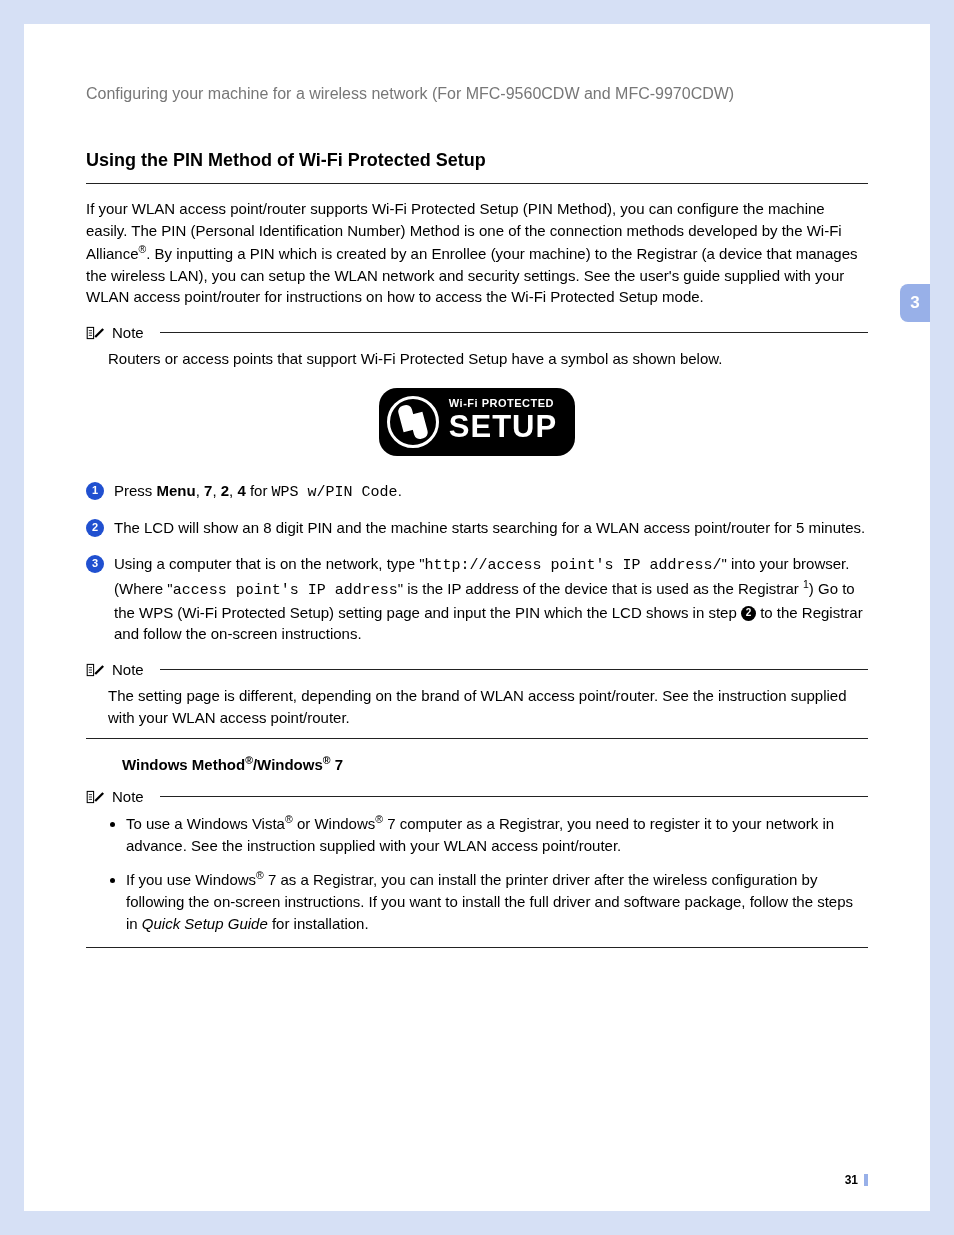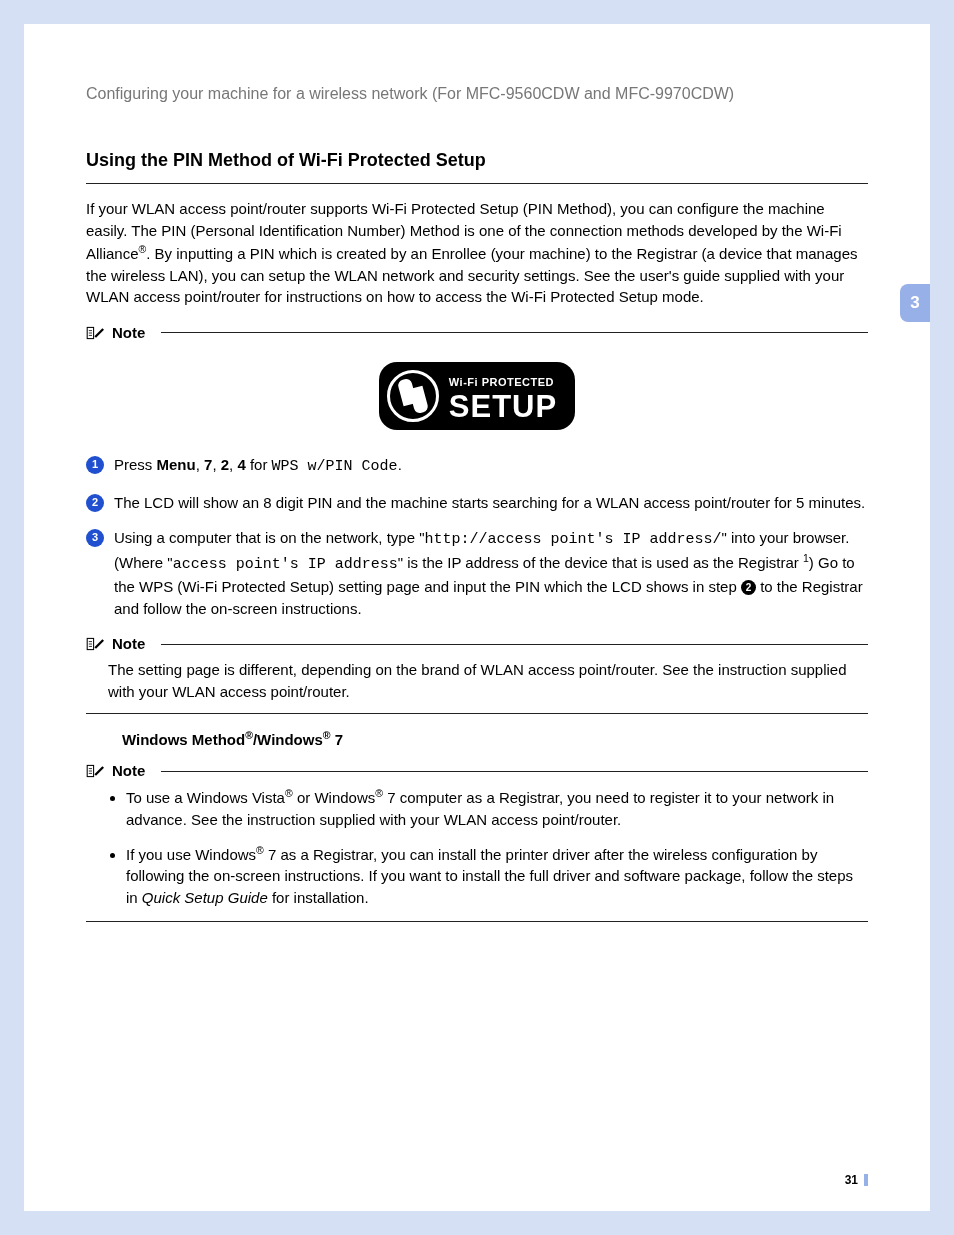--- a/index.html
+++ b/index.html
@@ -39,40 +39,40 @@
   }
   p.body { margin-bottom: 14px; }
   sup { font-size: 0.7em; vertical-align: super; }
   .note-head {
     display: flex;
     align-items: center;
     gap: 6px;
     margin-top: 8px;
     margin-bottom: 4px;
   }
-  .note-head .note-label { font-weight: bold; text-align: center; }
+  .note-head .note-label { font-weight: normal; text-align: center; }
   .note-head .note-line {
     flex: 1;
     border-top: 1px solid #222;
     height: 0;
     margin-left: 10px;
   }
   .note-body {
     margin-left: 22px;
     margin-bottom: 8px;
   }
   hr.sep {
     border: none;
     border-top: 1px solid #222;
     margin: 10px 0 14px 0;
   }
   .logo-wrap { text-align: center; margin: 18px 0 24px 0; }
   .wps-logo {
     display: inline-flex;
-    align-items: flex-end;
+    align-items: flex-start;
     background: #000;
     color: #fff;
     border-radius: 18px;
     padding: 8px 18px 8px 8px;
     gap: 10px;
   }
   .wps-logo .arrows {
     width: 52px; height: 52px;
     border-radius: 50%;
     background: #000;
@@ -190,20 +190,21 @@
           <rect x="1" y="3" width="8" height="14" fill="none" stroke="#000" stroke-width="1.3"></rect>
           <line x1="3" y1="7" x2="7" y2="7" stroke="#000"></line>
           <line x1="3" y1="10" x2="7" y2="10" stroke="#000"></line>
           <line x1="3" y1="13" x2="7" y2="13" stroke="#000"></line>
           <path d="M10 14 L20 4 L22 6 L12 16 Z" fill="#000"></path>
         </svg>
     </span>
     <span class="note-label">Note</span>
     <span class="note-line"></span>
   </div>
+  <p class="note-body">Routers or access points that support Wi-Fi Protected Setup have a symbol as shown below.</p>
 
   <div class="logo-wrap">
     <div class="wps-logo">
       <div class="arrows"></div>
       <div class="txt">
         <div class="line1">Wi-Fi PROTECTED</div>
         <div class="line2">SETUP</div>
       </div>
     </div>
   </div>

